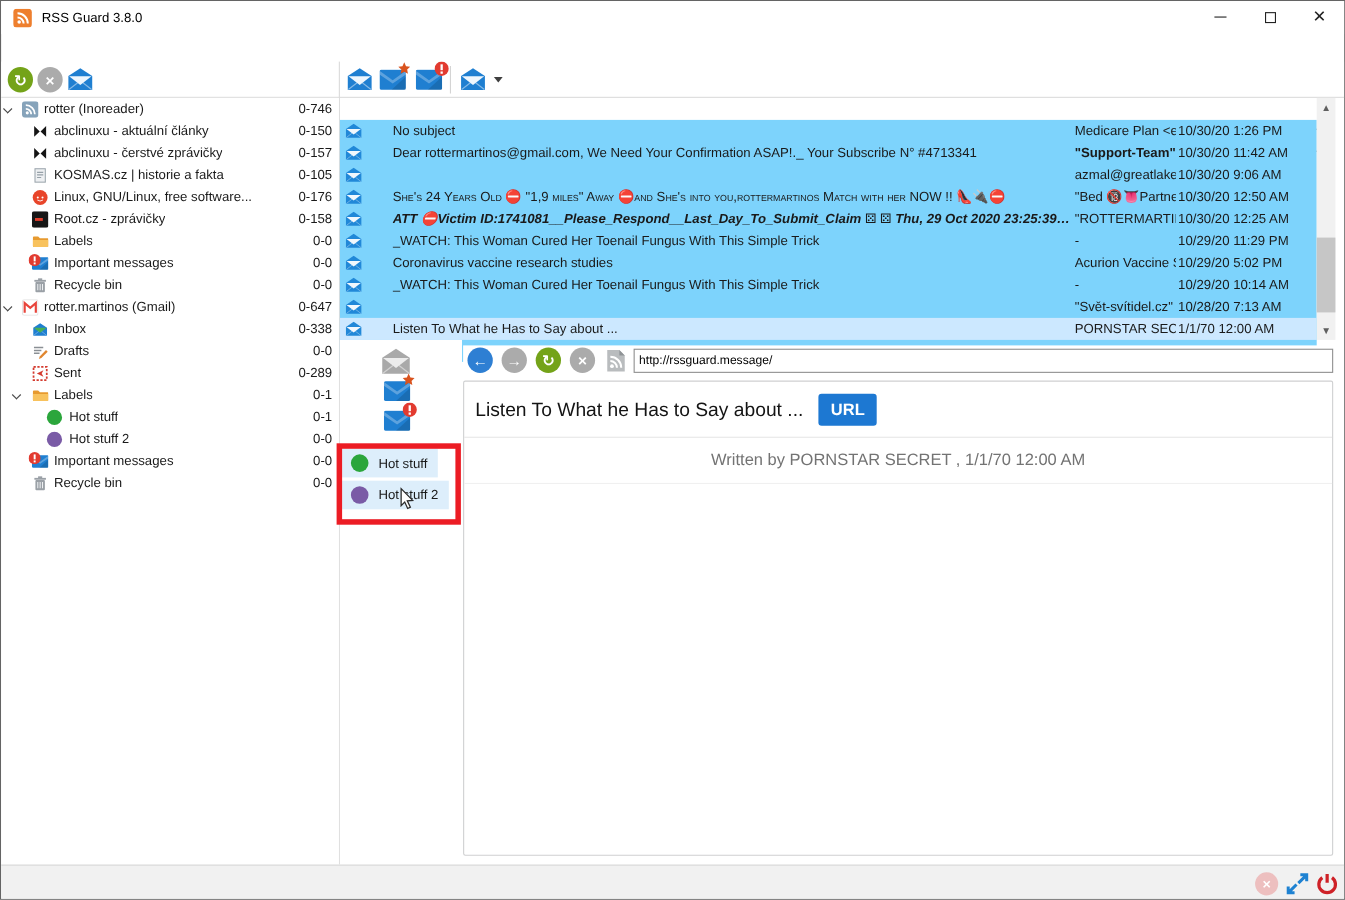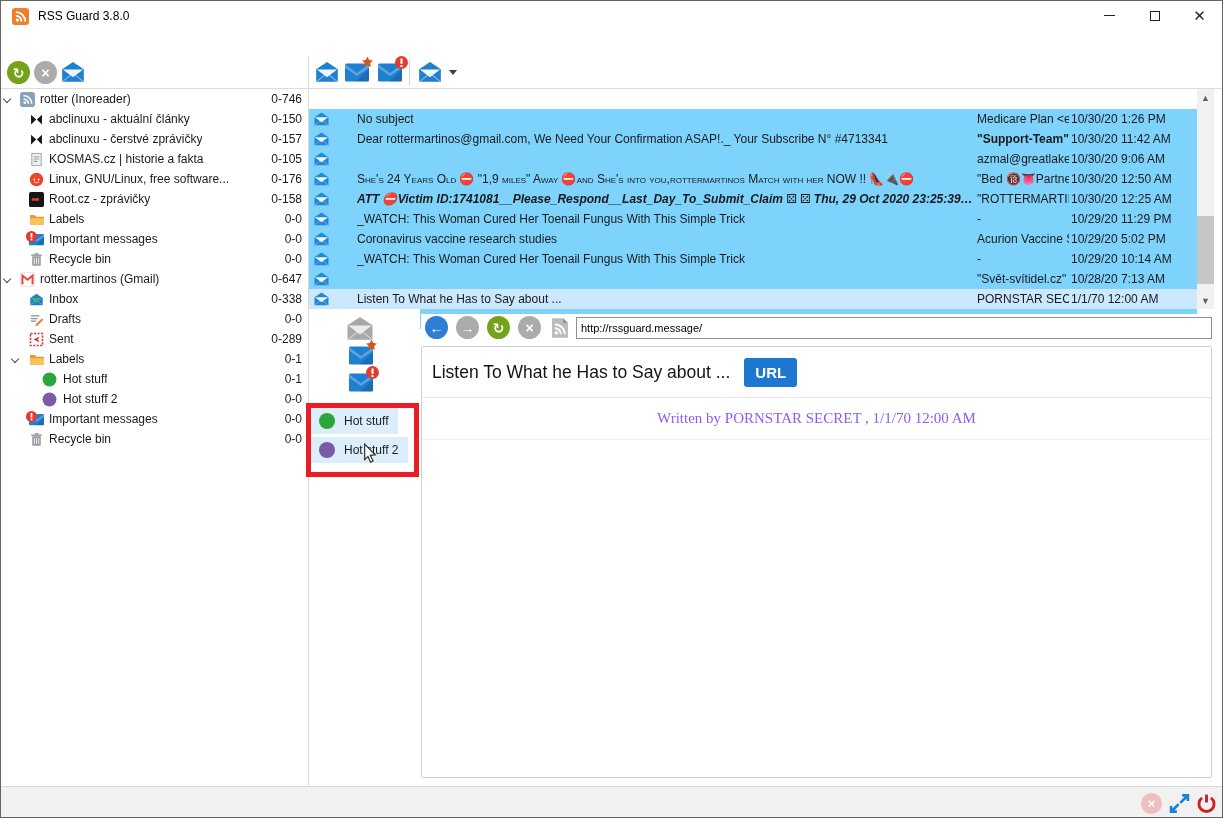--- a/index.html
+++ b/index.html
@@ -66,21 +66,21 @@
   .labelbtn .ltxt{font-size:12px;white-space:nowrap;}
   .annot-rect{position:absolute;left:305px;top:402px;width:113px;height:74px;border:5px solid #ec1c24;pointer-events:none;z-index:40;}
   .cursor{position:absolute;left:362px;top:442px;z-index:41;pointer-events:none;}
   
   .ptoolbar{position:absolute;left:420px;top:313px;width:792px;height:30px;background:#fff;}
   .urlinput{position:absolute;left:575px;top:316px;width:636px;height:22px;border:1px solid #8f8f8f;font-family:inherit;font-size:11px;padding:1px 4px;color:#000;outline:none;}
   #card{position:absolute;left:420px;top:345px;width:791px;height:432px;background:#fff;border:1px solid #cfd0d1;border-radius:2px;}
   .cardtitle{display:flex;align-items:center;padding:11px 12px 10px 10px;border-bottom:1px solid #e6e6e6;}
   .ctitle{font-size:17.5px;color:#141414;font-weight:500;white-space:nowrap;overflow:hidden;}
   .urlbtn{margin-left:14px;background:#1d78d2;color:#fff;font-weight:bold;font-size:15px;padding:6px 11px;border:none;border-radius:3px;cursor:default;flex:none;}
-  .byline{height:42px;display:flex;align-items:center;justify-content:center;font-size:15px;color:#8b5cf6;border-bottom:1px solid #f0f0f0;font-family:Liberation Serif, serif;}
+  .byline{height:42px;display:flex;align-items:center;justify-content:center;font-size:15px;color:#737373;border-bottom:1px solid #f0f0f0;}
   
   .statusbar{position:absolute;left:0;top:785px;right:0;height:33px;background:#f1f1f1;border-top:1px solid #d9d9d9;}
   .sb-ico{position:absolute;top:6px;width:21px;height:21px;}
   .stopdis{border-radius:50%;background:#edbfbf;color:#fff;display:flex;align-items:center;justify-content:center;font-weight:bold;font-size:13px;}
 </style>
 </head>
 <body>
 
 <div id="window">
 

